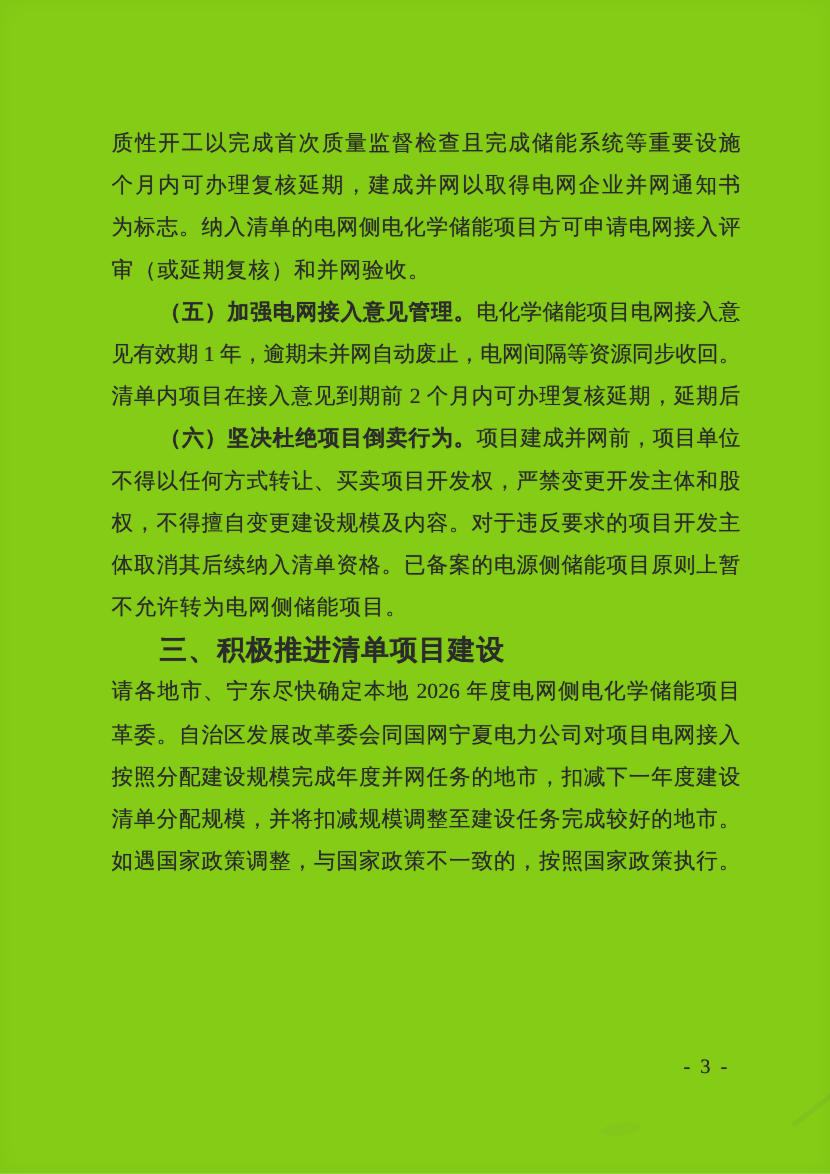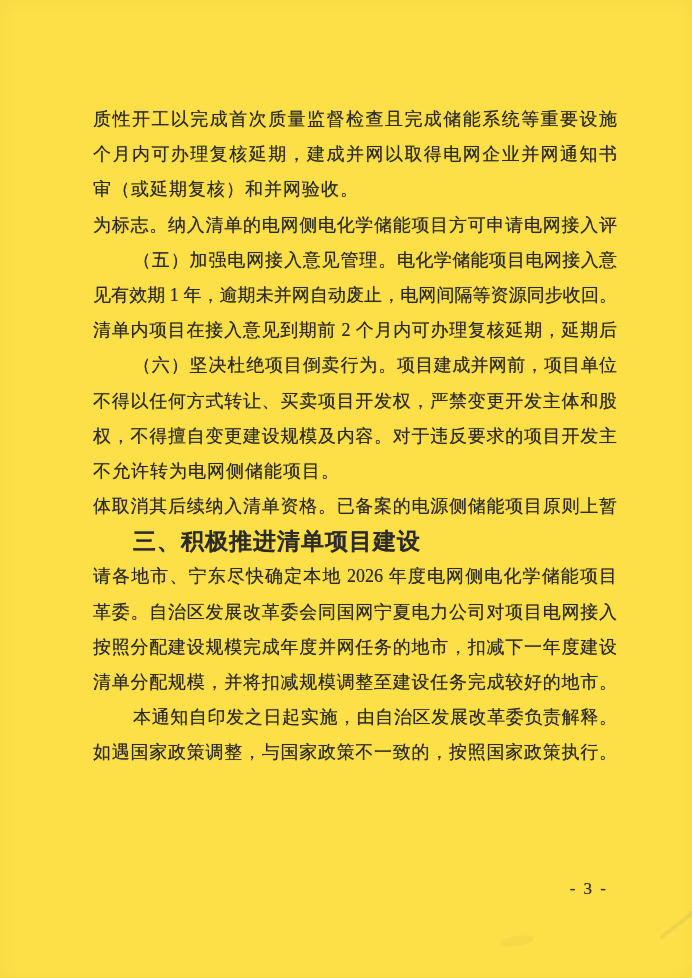--- a/index.html
+++ b/index.html
@@ -7,21 +7,21 @@
   body {
     width: 692px;
     height: 978px;
     background: #e9e9e9;
     font-family: "Liberation Serif", "DejaVu Serif", serif;
   }
   .page {
     position: relative;
     width: 692px;
     height: 978px;
-    background: #fde047;
+    background: #84cc16;
     overflow: hidden;
     color: #2b2b2b;
     box-shadow: inset 0 0 18px rgba(0,0,0,0.03);
   }
   .doc-body {
     position: absolute;
     left: 93px;
     top: 102px;
     width: 524px;
   }
@@ -35,21 +35,21 @@
     white-space: nowrap;
     text-shadow: 0 0 0.7px rgba(43,43,43,0.65);
   }
   .doc-line.fill {
     white-space: normal;
     letter-spacing: 0;
     text-align-last: justify;
     overflow: hidden;
   }
   .doc-line .lead {
-    font-weight: 400;
+    font-weight: 700;
     font-family: "Liberation Sans", "DejaVu Sans", sans-serif;
     letter-spacing: 0.5px;
   }
   .doc-line.heading {
     font-weight: 700;
     font-family: "Liberation Sans", "DejaVu Sans", sans-serif;
     font-size: 23px;
   }
   .doc-line.indent { text-indent: 40px; }
   .page-number {
@@ -82,34 +82,33 @@
     transform: rotate(-38deg);
   }
 </style>
 </head>
 <body>
 
 <div class="page">
   <div class="doc-body" id="doc-lines">
       <div class="doc-line fill"><span>质性开工以完成首次质量监督检查且完成储能系统等重要设施</span></div>
       <div class="doc-line fill"><span>个月内可办理复核延期，建成并网以取得电网企业并网通知书</span></div>
+      <div class="doc-line fill"><span>为标志。纳入清单的电网侧电化学储能项目方可申请电网接入评</span></div>
       <div class="doc-line"><span>审（或延期复核）和并网验收。</span></div>
-      <div class="doc-line fill"><span>为标志。纳入清单的电网侧电化学储能项目方可申请电网接入评</span></div>
       <div class="doc-line fill indent"><span class="lead">（五）加强电网接入意见管理。</span><span>电化学储能项目电网接入意</span></div>
       <div class="doc-line fill"><span>见有效期 1 年，逾期未并网自动废止，电网间隔等资源同步收回。</span></div>
       <div class="doc-line fill"><span>清单内项目在接入意见到期前 2 个月内可办理复核延期，延期后</span></div>
       <div class="doc-line fill indent"><span class="lead">（六）坚决杜绝项目倒卖行为。</span><span>项目建成并网前，项目单位</span></div>
       <div class="doc-line fill"><span>不得以任何方式转让、买卖项目开发权，严禁变更开发主体和股</span></div>
       <div class="doc-line fill"><span>权，不得擅自变更建设规模及内容。对于违反要求的项目开发主</span></div>
+      <div class="doc-line fill"><span>体取消其后续纳入清单资格。已备案的电源侧储能项目原则上暂</span></div>
       <div class="doc-line"><span>不允许转为电网侧储能项目。</span></div>
-      <div class="doc-line fill"><span>体取消其后续纳入清单资格。已备案的电源侧储能项目原则上暂</span></div>
       <div class="doc-line indent heading"><span>三、积极推进清单项目建设</span></div>
       <div class="doc-line fill"><span>请各地市、宁东尽快确定本地 2026 年度电网侧电化学储能项目</span></div>
       <div class="doc-line fill"><span>革委。自治区发展改革委会同国网宁夏电力公司对项目电网接入</span></div>
       <div class="doc-line fill"><span>按照分配建设规模完成年度并网任务的地市，扣减下一年度建设</span></div>
       <div class="doc-line fill"><span>清单分配规模，并将扣减规模调整至建设任务完成较好的地市。</span></div>
-      <div class="doc-line fill indent"><span>本通知自印发之日起实施，由自治区发展改革委负责解释。</span></div>
       <div class="doc-line fill"><span>如遇国家政策调整，与国家政策不一致的，按照国家政策执行。</span></div>
     </div>
   <div class="page-number">- 3 -</div>
   <div class="scan-artifact-1"></div>
   <div class="scan-artifact-2"></div>
 </div>
 
 </body></html>

